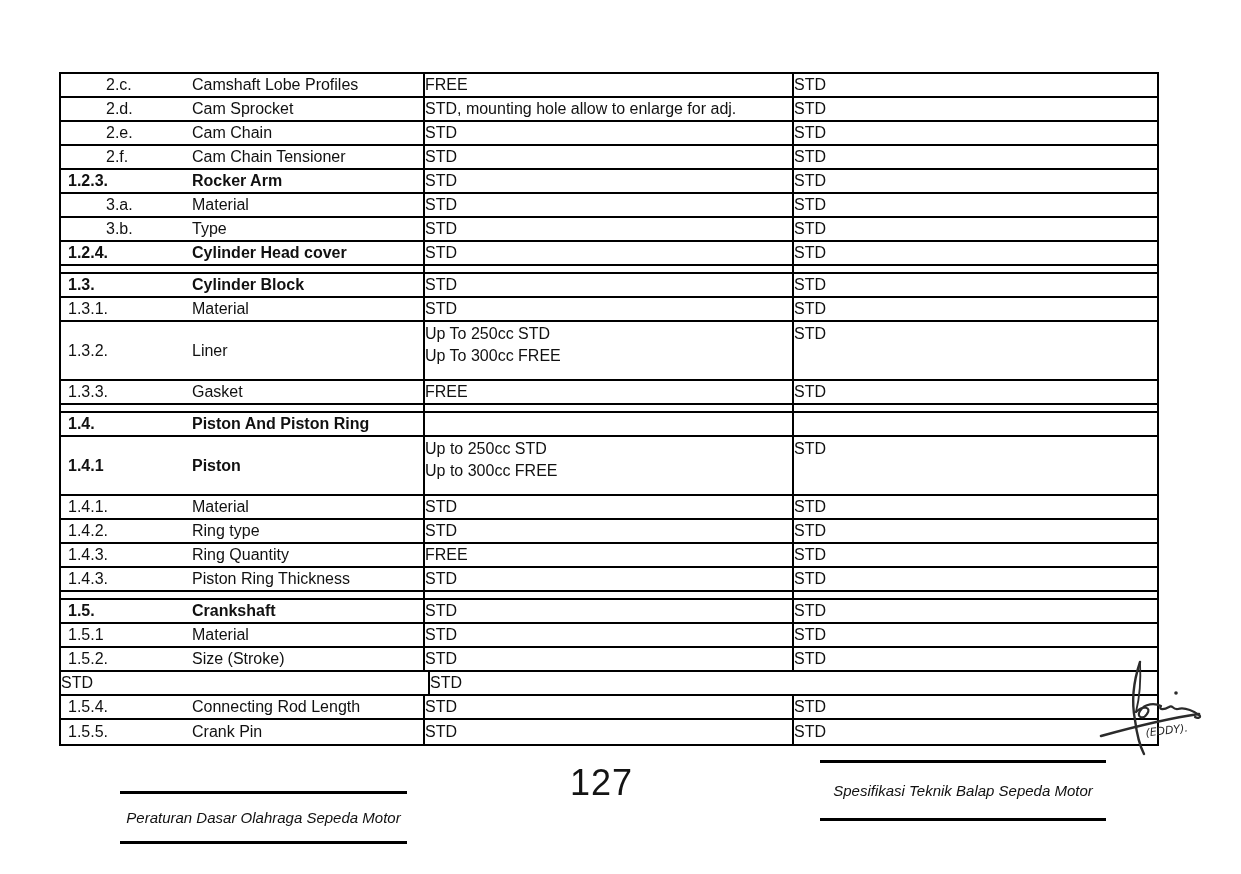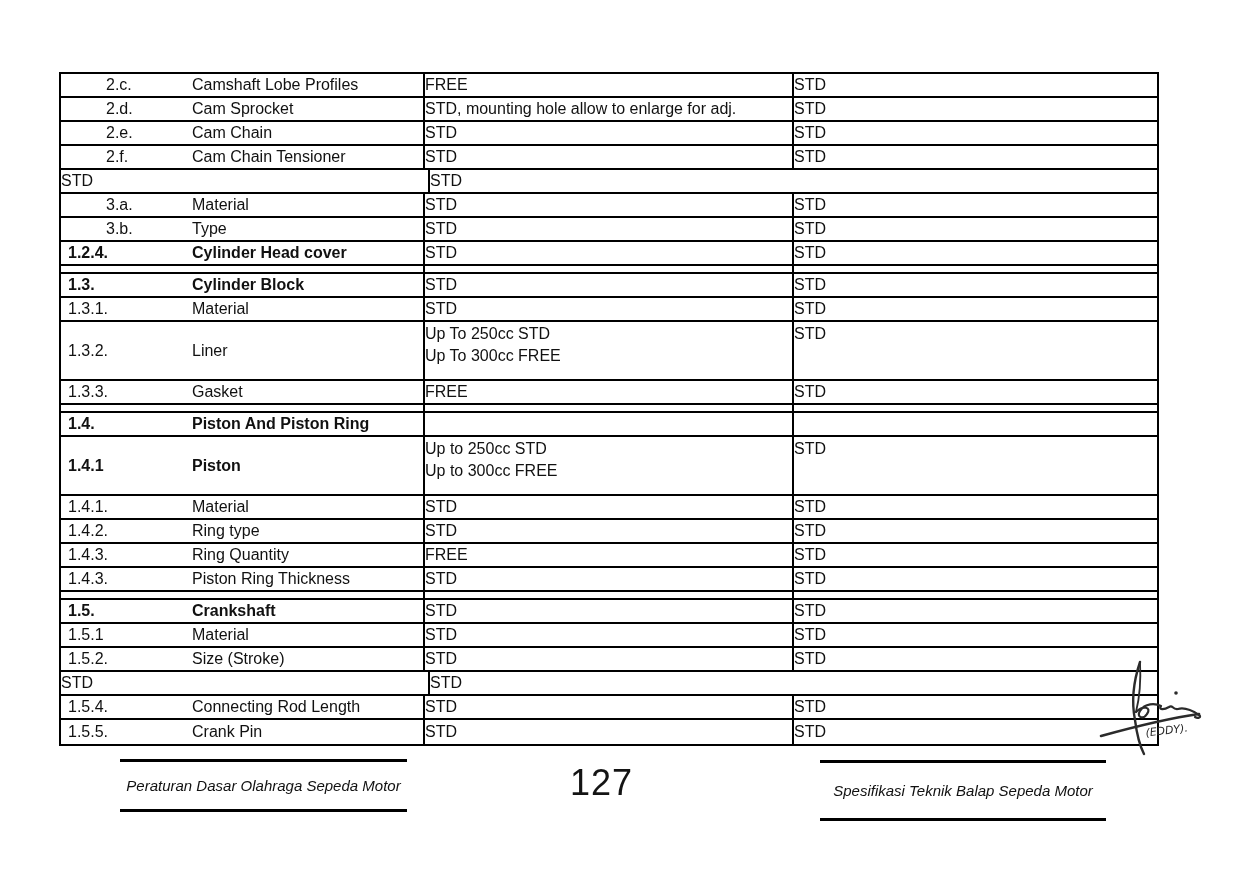--- a/index.html
+++ b/index.html
@@ -63,21 +63,21 @@
   .footer-block{
     position:absolute;
     box-sizing:border-box;
     border-top:3px solid #000;
     border-bottom:3px solid #000;
     display:flex;align-items:center;justify-content:center;
     font-style:italic;
     font-size:15px;
     color:#111;
   }
-  .footer-left{left:120px;top:759px;width:287px;height:53px;}
+  .footer-left{left:120px;top:791px;width:287px;height:53px;}
   .footer-right{left:820px;top:760px;width:286px;height:61px;}
   .page-number{
     position:absolute;
     left:570px;top:762px;width:100px;
     text-align:left;
     font-size:36px;
     font-weight:400;
     letter-spacing:1px;
     color:#141414;
   }
@@ -137,20 +137,24 @@
           <span class="nm">Cam Chain Tensioner</span>
         </div>
         <div class="c2">
           <div>STD</div>
         </div>
         <div class="c3">
           <div>STD</div>
         </div>
       </div>
       <div class="row bold">
+        <div class="c1">
+          <span class="num">1.2.3.</span>
+          <span class="nm">Rocker Arm</span>
+        </div>
         <div class="c2">
           <div>STD</div>
         </div>
         <div class="c3">
           <div>STD</div>
         </div>
       </div>
       <div class="row">
         <div class="c1">
           <span class="num ind">3.a.</span>

